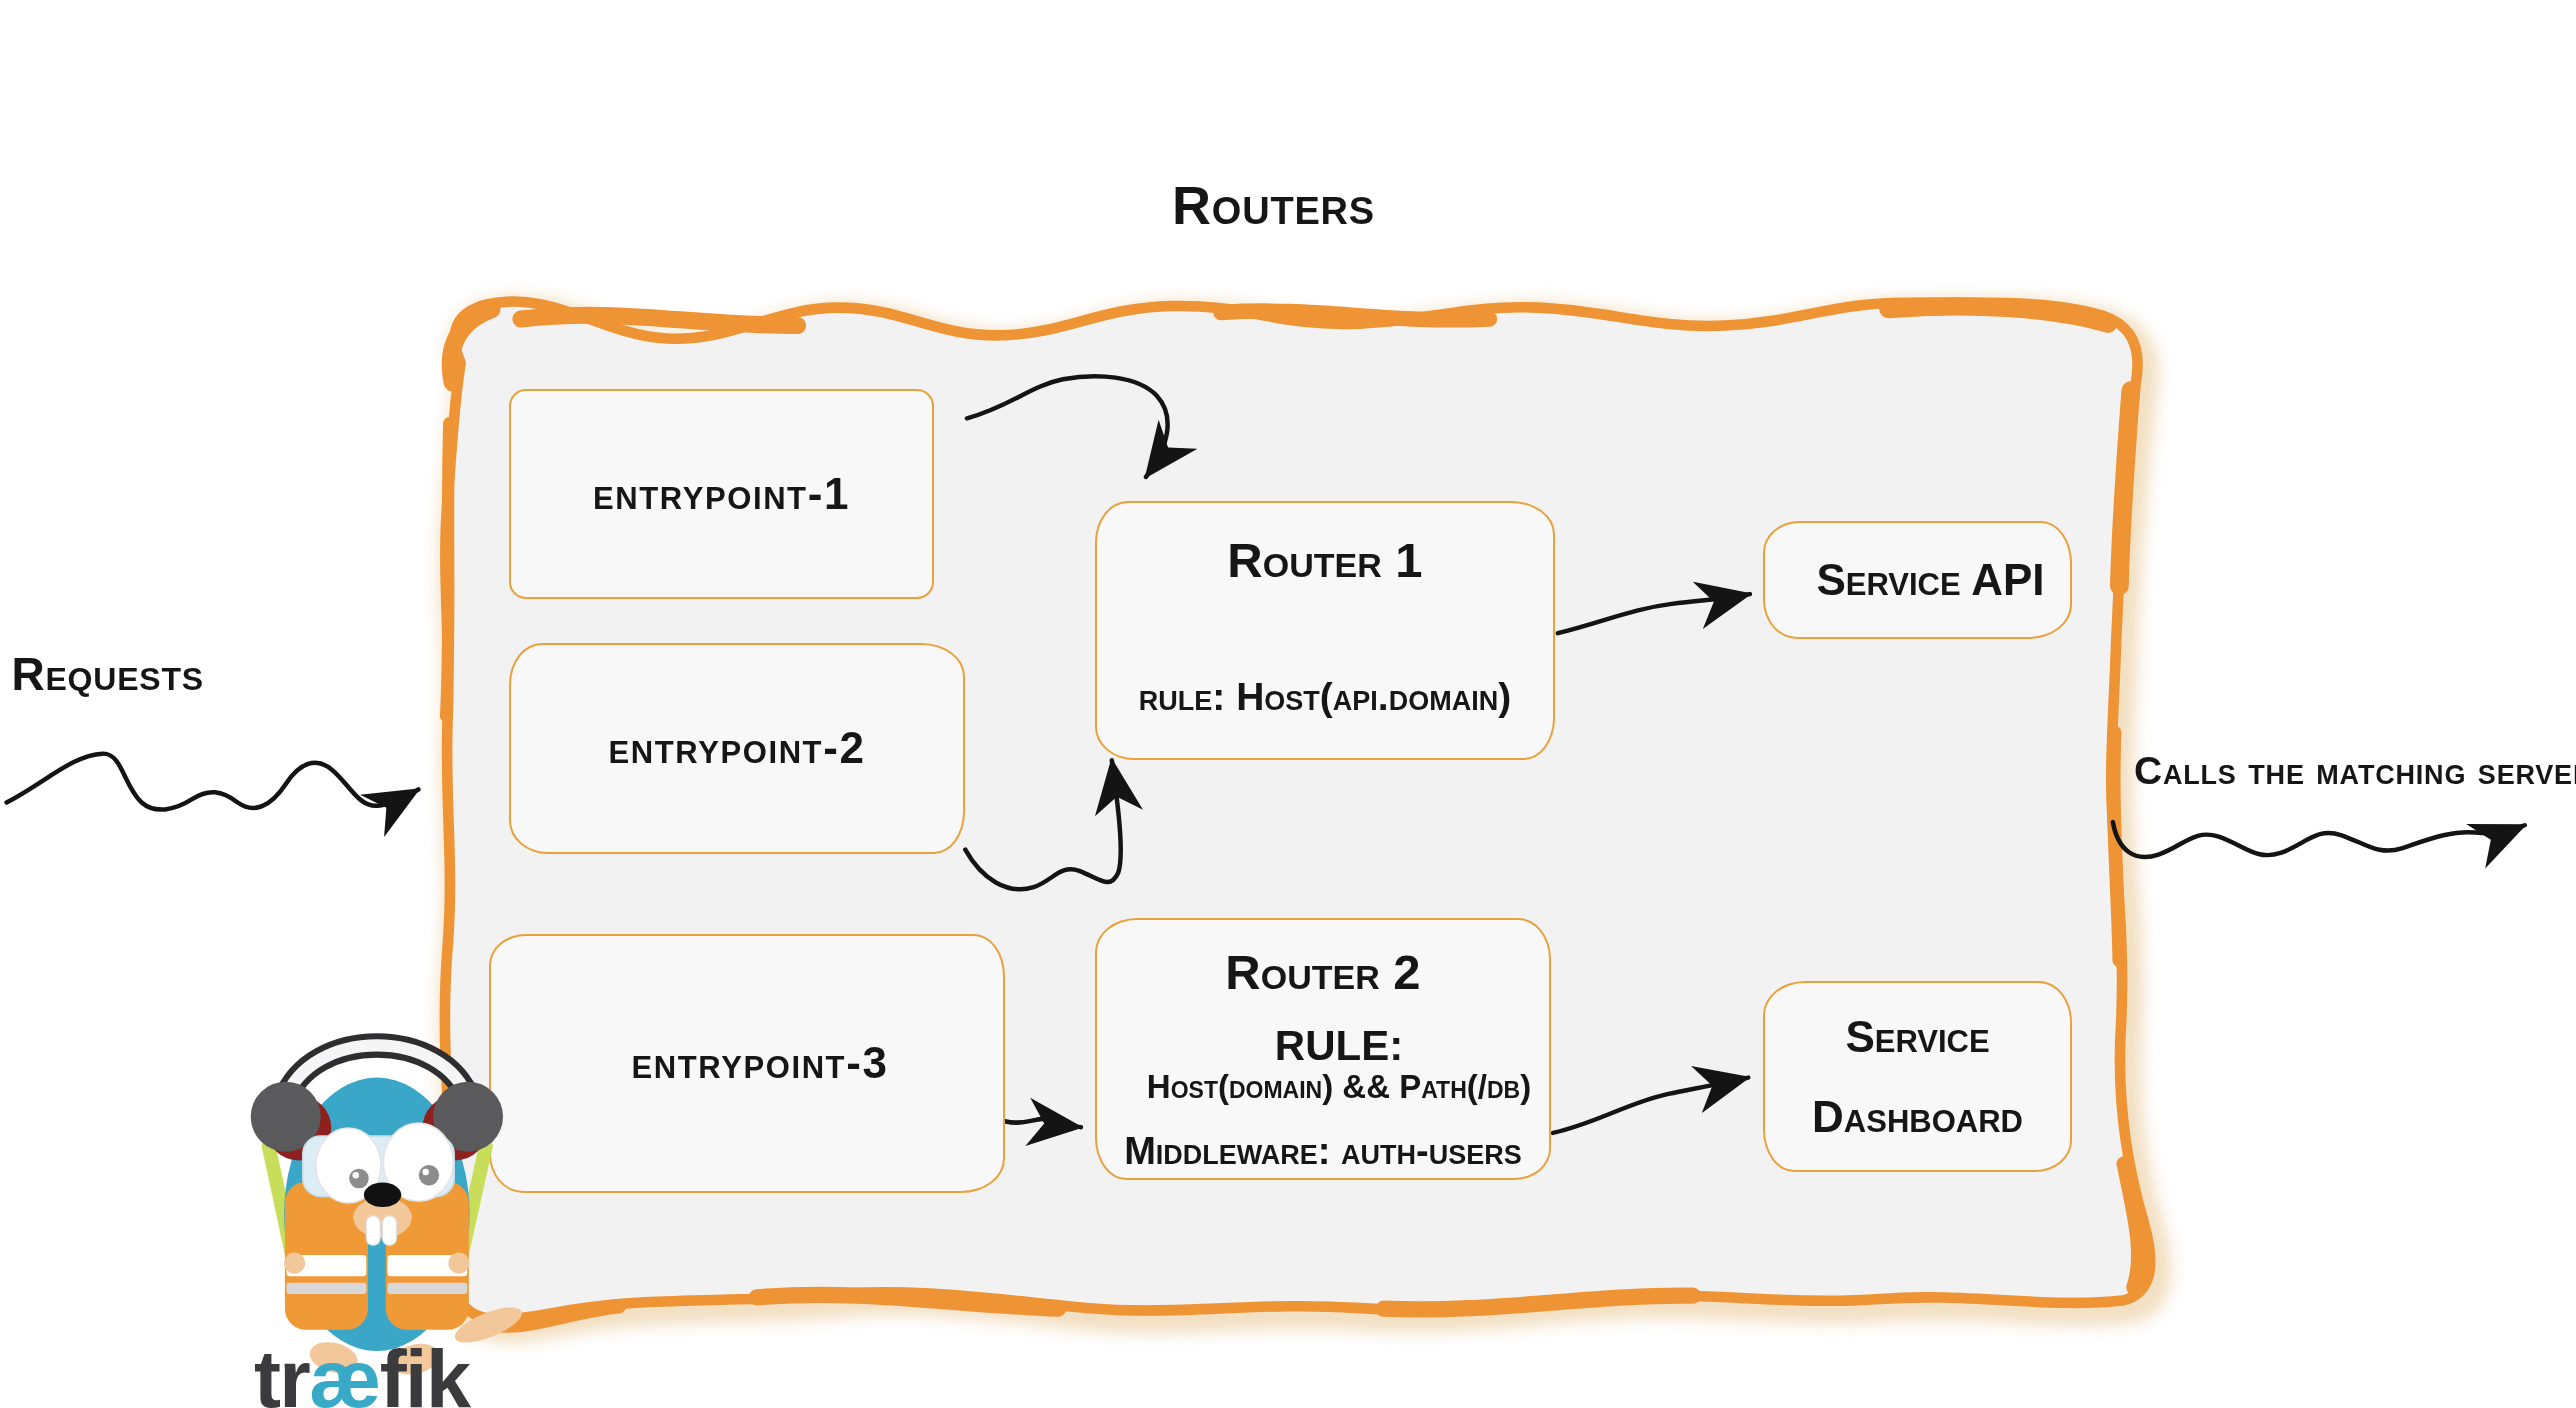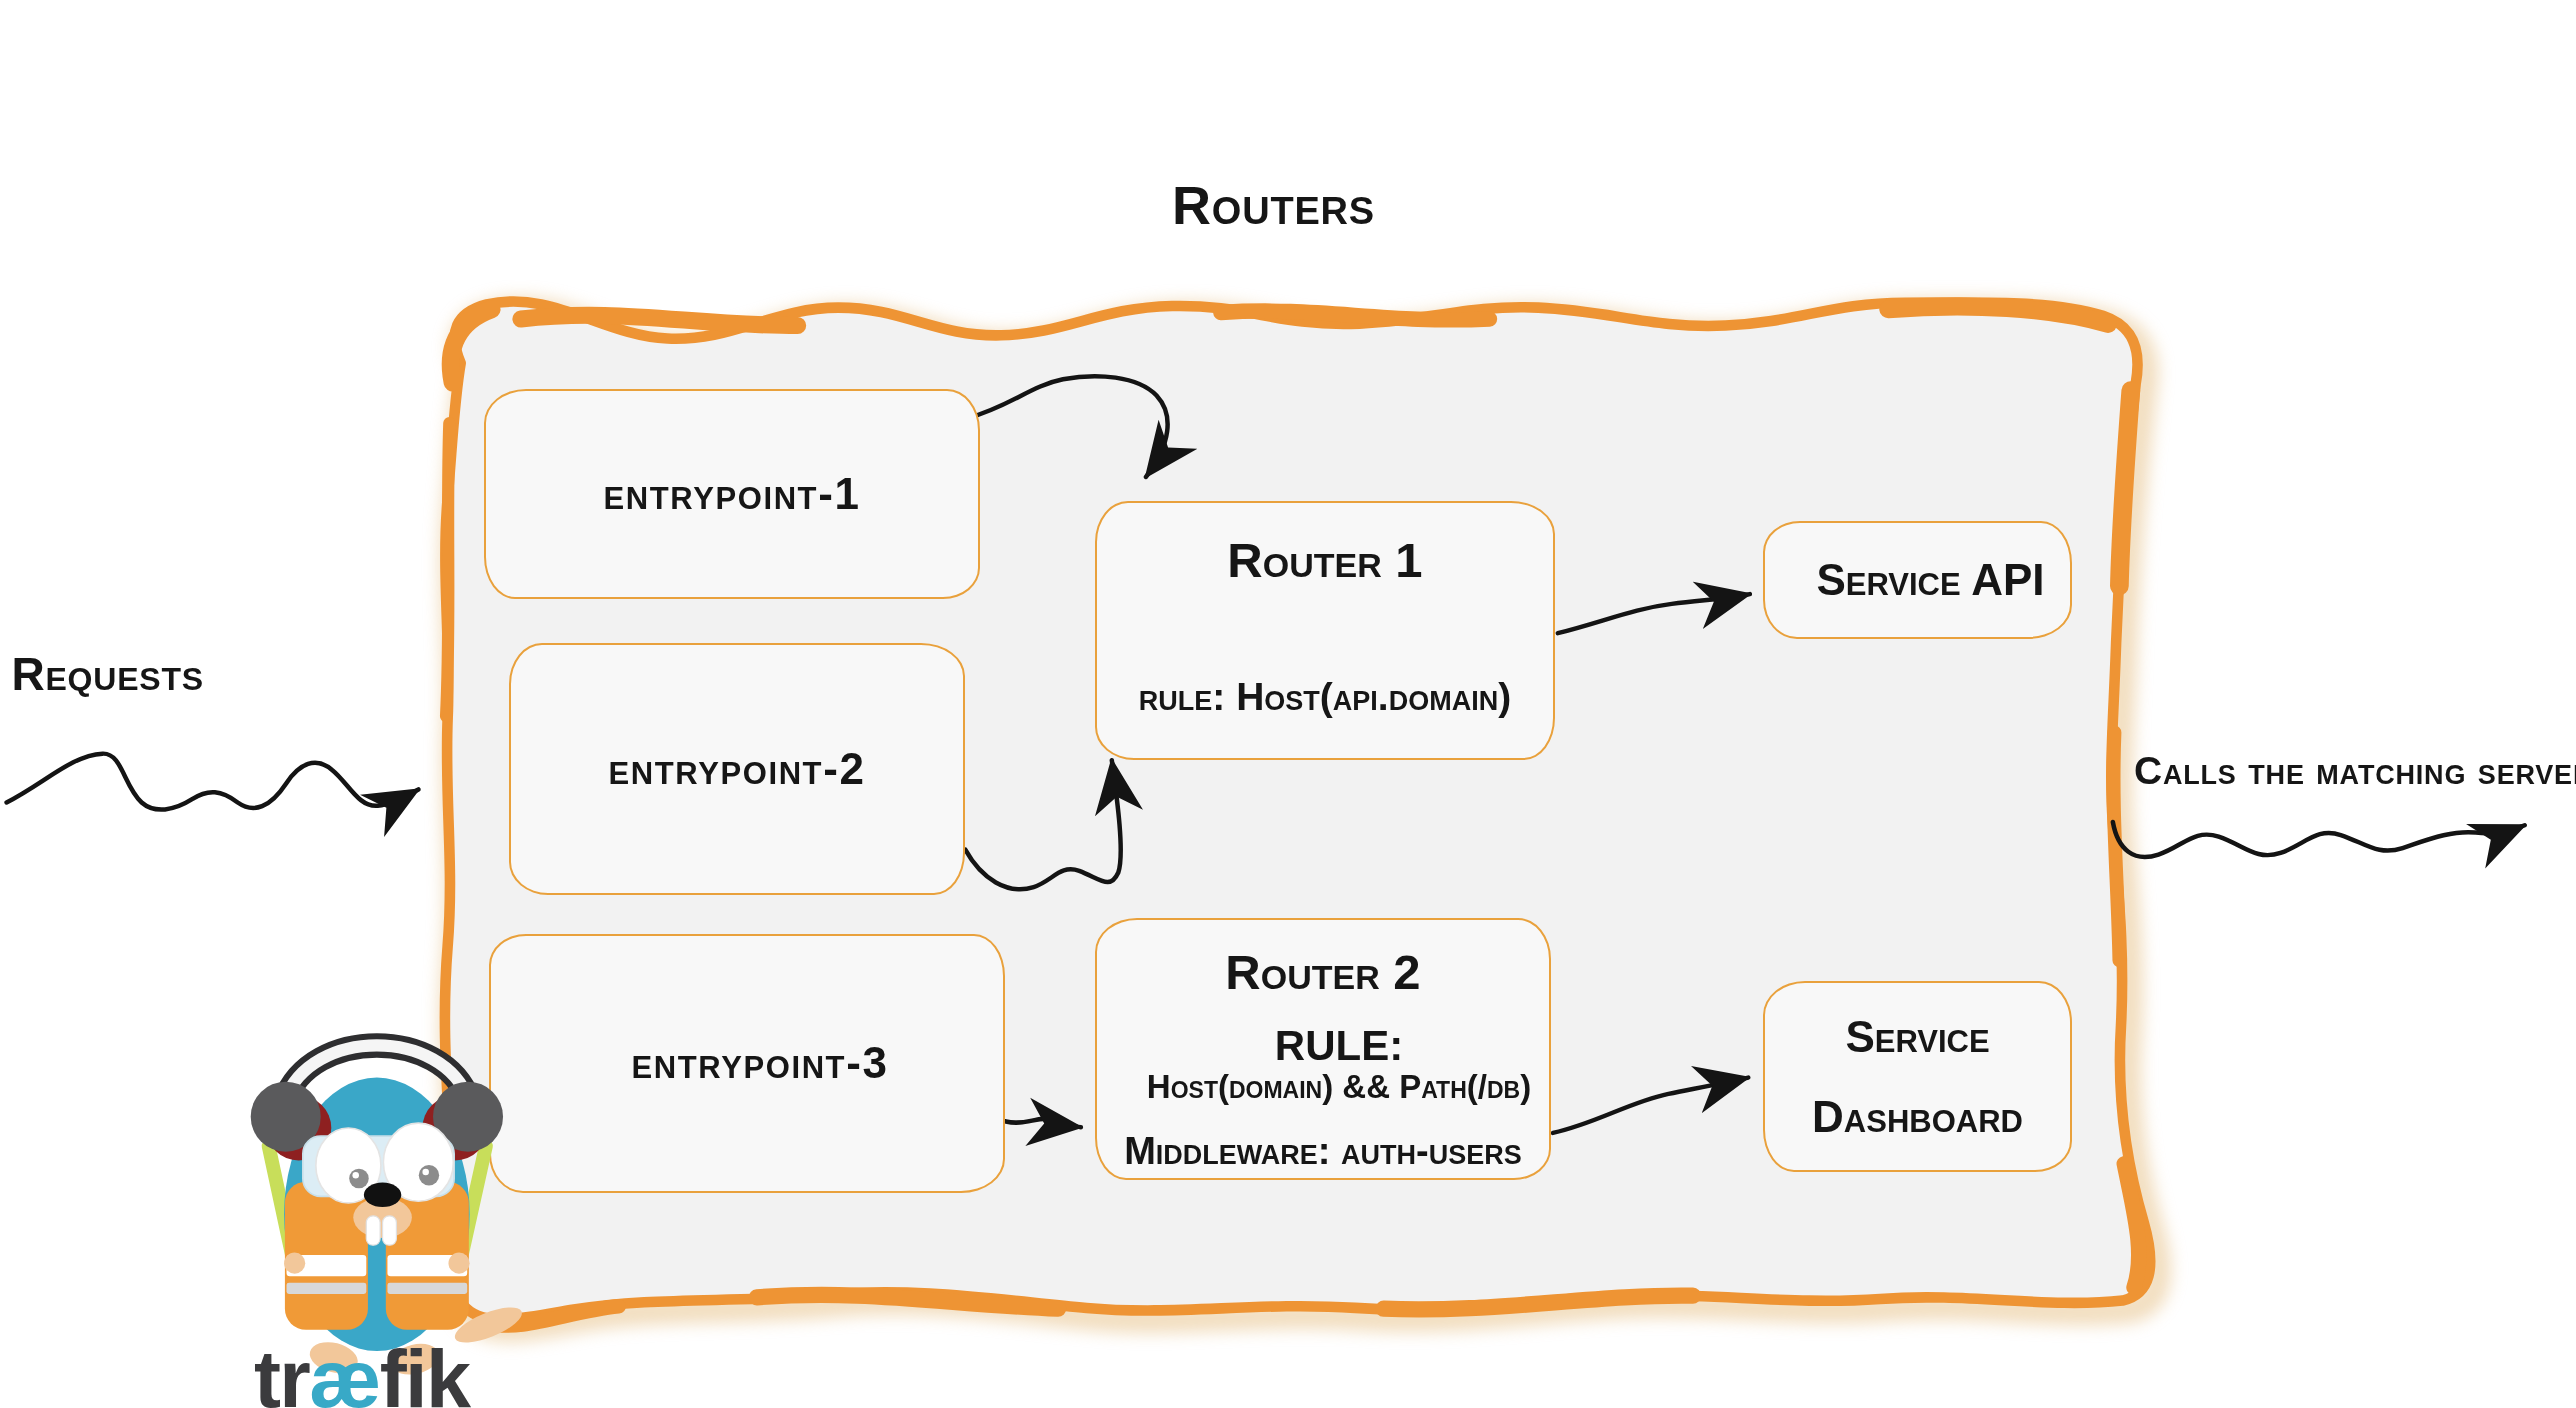--- a/index.html
+++ b/index.html
@@ -22,22 +22,22 @@
     position:absolute;z-index:2;
     background:#f8f8f8;
     border:2.4px solid #e9a13c;
     display:flex;flex-direction:column;align-items:center;justify-content:center;
     text-align:center;
     box-sizing:border-box;
   }
   .wob-a{border-radius:42px 33px 37px 31px / 34px 41px 31px 42px;}
   .wob-b{border-radius:33px 44px 31px 39px / 41px 33px 42px 33px;gap:21px;}
   .wob-c{border-radius:37px 31px 44px 34px / 31px 42px 34px 39px;padding-left:26px;}
-  #entrypoint-1{left:484px;top:389px;width:496px;height:210px;}
-  #entrypoint-2{left:509px;top:643px;width:456px;height:252px;}
+  #entrypoint-1{left:509px;top:389px;width:425px;height:210px;border-radius:17px;}
+  #entrypoint-2{left:509px;top:643px;width:456px;height:211px;}
   #entrypoint-3{left:489px;top:934px;width:516px;height:259px;}
   #router-1{left:1095px;top:501px;width:460px;height:259px;justify-content:flex-start;}
   #router-2{left:1095px;top:918px;width:456px;height:262px;justify-content:flex-start;}
   #service-api{left:1763px;top:521px;width:309px;height:118px;}
   #service-dashboard{left:1763px;top:981px;width:309px;height:191px;}
   .ep-label{font-size:44px;letter-spacing:1.6px;}
   .router-title{font-size:49px;margin-top:31px;}
   #router-1 .router-rule{font-size:39px;margin-top:67px;}
   #router-2 .router-title{margin-top:26px;}
   #router-2 .rule-line{margin-top:23px;padding-left:32px;}

